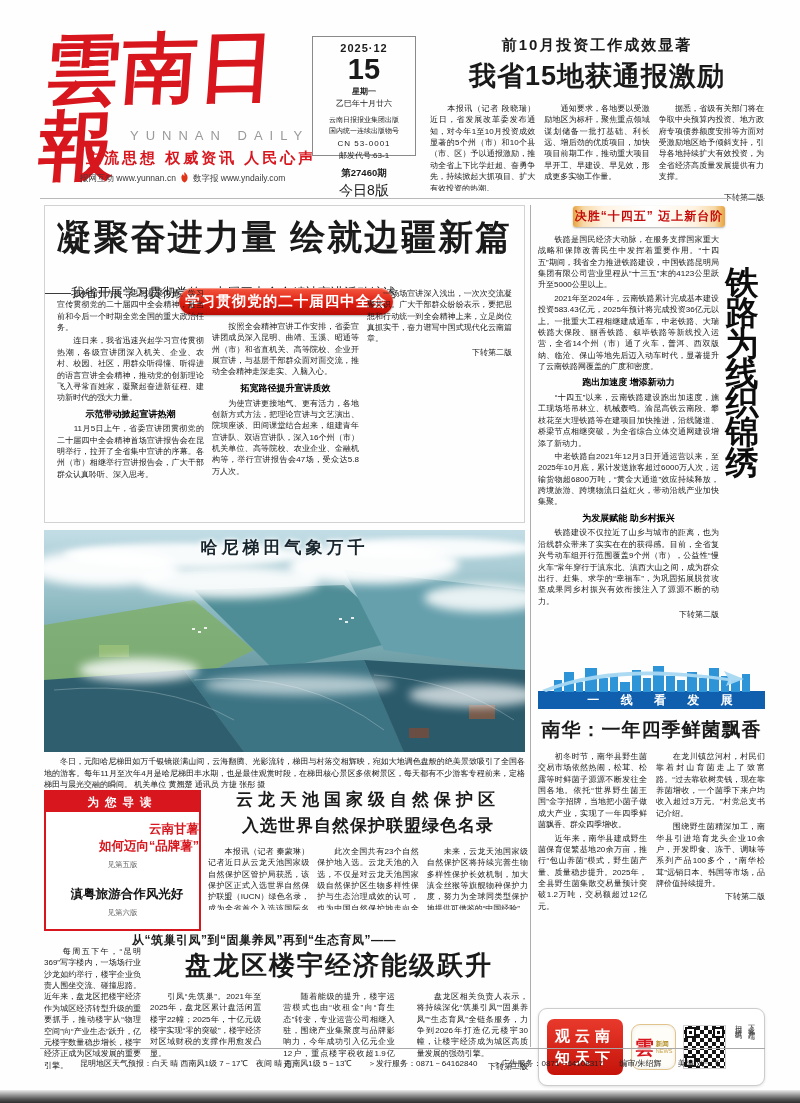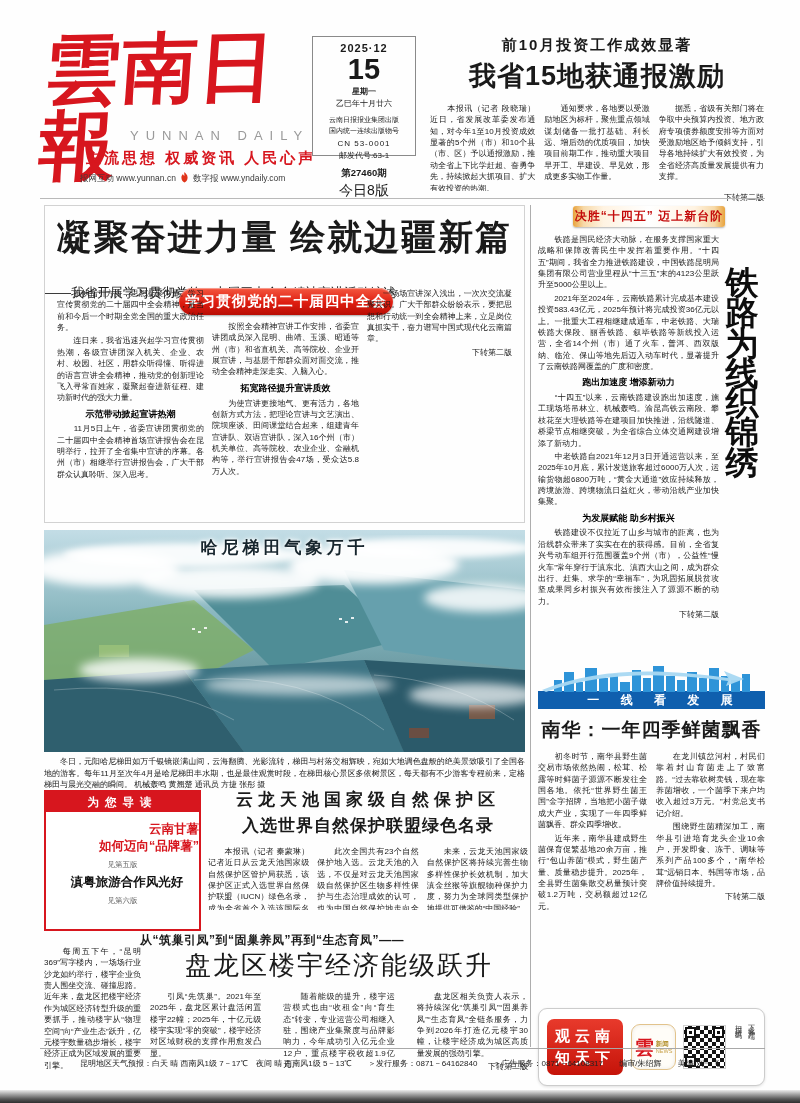--- a/index.html
+++ b/index.html
@@ -52,31 +52,31 @@
   .photo-title{position:absolute;left:0;top:6px;width:100%;text-align:center;font-size:17px;font-weight:bold;
       color:#17262e;letter-spacing:4px;text-shadow:0 0 3px #fff,0 0 6px #fff,1px 1px 2px #fff;}
   .photo-cap{left:44px;top:756px;width:481px;font-size:8px;line-height:1.45;text-align:justify;color:#191919;}
   .photo-credit{white-space:nowrap;}
   
   .guide{left:44px;top:790px;width:157px;height:141px;border:2px solid #d7161e;box-sizing:border-box;background:#fff;}
   .guide-head{height:20px;background:#d7161e;color:#fff;font-size:11.5px;font-weight:bold;letter-spacing:6px;
       text-align:center;line-height:20px;}
   .guide-i1{margin-top:9px;text-align:right;color:#d7161e;font-weight:bold;font-size:12.5px;line-height:1.35;}
   .guide-page{text-align:center;font-size:7.5px;color:#666;margin-top:5px;}
-  .guide-i2{margin-top:4px;text-align:center;color:#111;font-weight:bold;font-size:12.5px;padding-left:9px;}
+  .guide-i2{margin-top:16px;text-align:center;color:#111;font-weight:bold;font-size:12.5px;padding-left:9px;}
   
   .nature{left:208px;top:788px;width:320px;}
   .nat-h1{text-align:center;font-weight:bold;font-size:17px;letter-spacing:5px;}
   .nat-h2{text-align:center;font-weight:bold;font-size:17px;letter-spacing:1px;margin-top:3px;}
   .nat-cols{display:flex;gap:8px;margin-top:9px;height:64px;}
   .nat-cols .bodycol{flex:1;}
   
   .tow-c0{left:44px;top:946px;width:97px;height:142px;}
-  .tow-kicker{left:140px;top:932px;width:380px;font-size:12px;font-weight:bold;letter-spacing:.5px;}
-  .tow-headline{left:150px;top:948px;width:378px;text-align:center;font-size:26px;font-weight:normal;letter-spacing:2px;}
+  .tow-kicker{left:132px;top:932px;width:380px;font-size:12px;font-weight:bold;letter-spacing:.5px;}
+  .tow-headline{left:150px;top:948px;width:378px;text-align:center;font-size:26px;font-weight:bold;letter-spacing:2px;}
   .tow-cols{left:150px;top:991px;width:378px;height:97px;display:flex;gap:22px;}
   .tow-cols .bodycol{flex:1;}
   
   .vdivider{left:530px;top:205px;width:1px;height:842px;background:#adadad;}
   .badge{left:573px;top:206px;width:152px;height:21px;border-radius:3px;
       background:linear-gradient(90deg,#e8a33d 0%,#f7d9a8 7%,#fff3e2 20%,#ffffff 50%,#fff3e2 80%,#f7d9a8 93%,#e8a33d 100%);
       color:#c40b0b;font-weight:bold;font-size:12px;line-height:21px;text-align:center;letter-spacing:1px;
       box-shadow:0 1px 2px rgba(0,0,0,.3);}
   .rail-text{left:538px;top:234px;width:181px;height:426px;}
   .rail-vert{left:724px;top:240px;width:40px;height:418px;writing-mode:vertical-rl;font-size:33px;font-weight:bold;
@@ -236,21 +236,21 @@
       </g>
       <g fill="#ffffff" filter="url(#blur3)">
         <ellipse cx="140" cy="25" rx="120" ry="12" opacity="0.9"></ellipse>
         <ellipse cx="390" cy="18" rx="100" ry="10" opacity="0.9"></ellipse>
       </g>
     </svg>
     <div class="photo-title">哈尼梯田气象万千</div>
   </div>
   <div class="abs photo-cap">
     <span>　　冬日，元阳哈尼梯田如万千银镜嵌满山间，云海翻腾、光影流转，梯田与村落交相辉映，宛如大地调色盘般的绝美景致吸引了全国各地的游客。每年11月至次年4月是哈尼梯田丰水期，也是最佳观赏时段，在梯田核心景区多依树景区，每天都有不少游客专程前来，定格梯田与晨光交融的瞬间。</span>
-    <span class="photo-credit">机械轰鸣 黄翘楚 通讯员 方捷 张彤 摄</span>
+    <span class="photo-credit">机关单位 黄翘楚 通讯员 方捷 张彤 摄</span>
   </div>
 
   <div class="abs guide">
     <div class="guide-head">为您导读</div>
     <div class="guide-i1">
       <div>云南甘薯</div>
       <div>如何迈向“品牌薯”</div>
     </div>
     <div class="guide-page">见第五版</div>
     <div class="guide-i2">滇粤旅游合作风光好</div>

